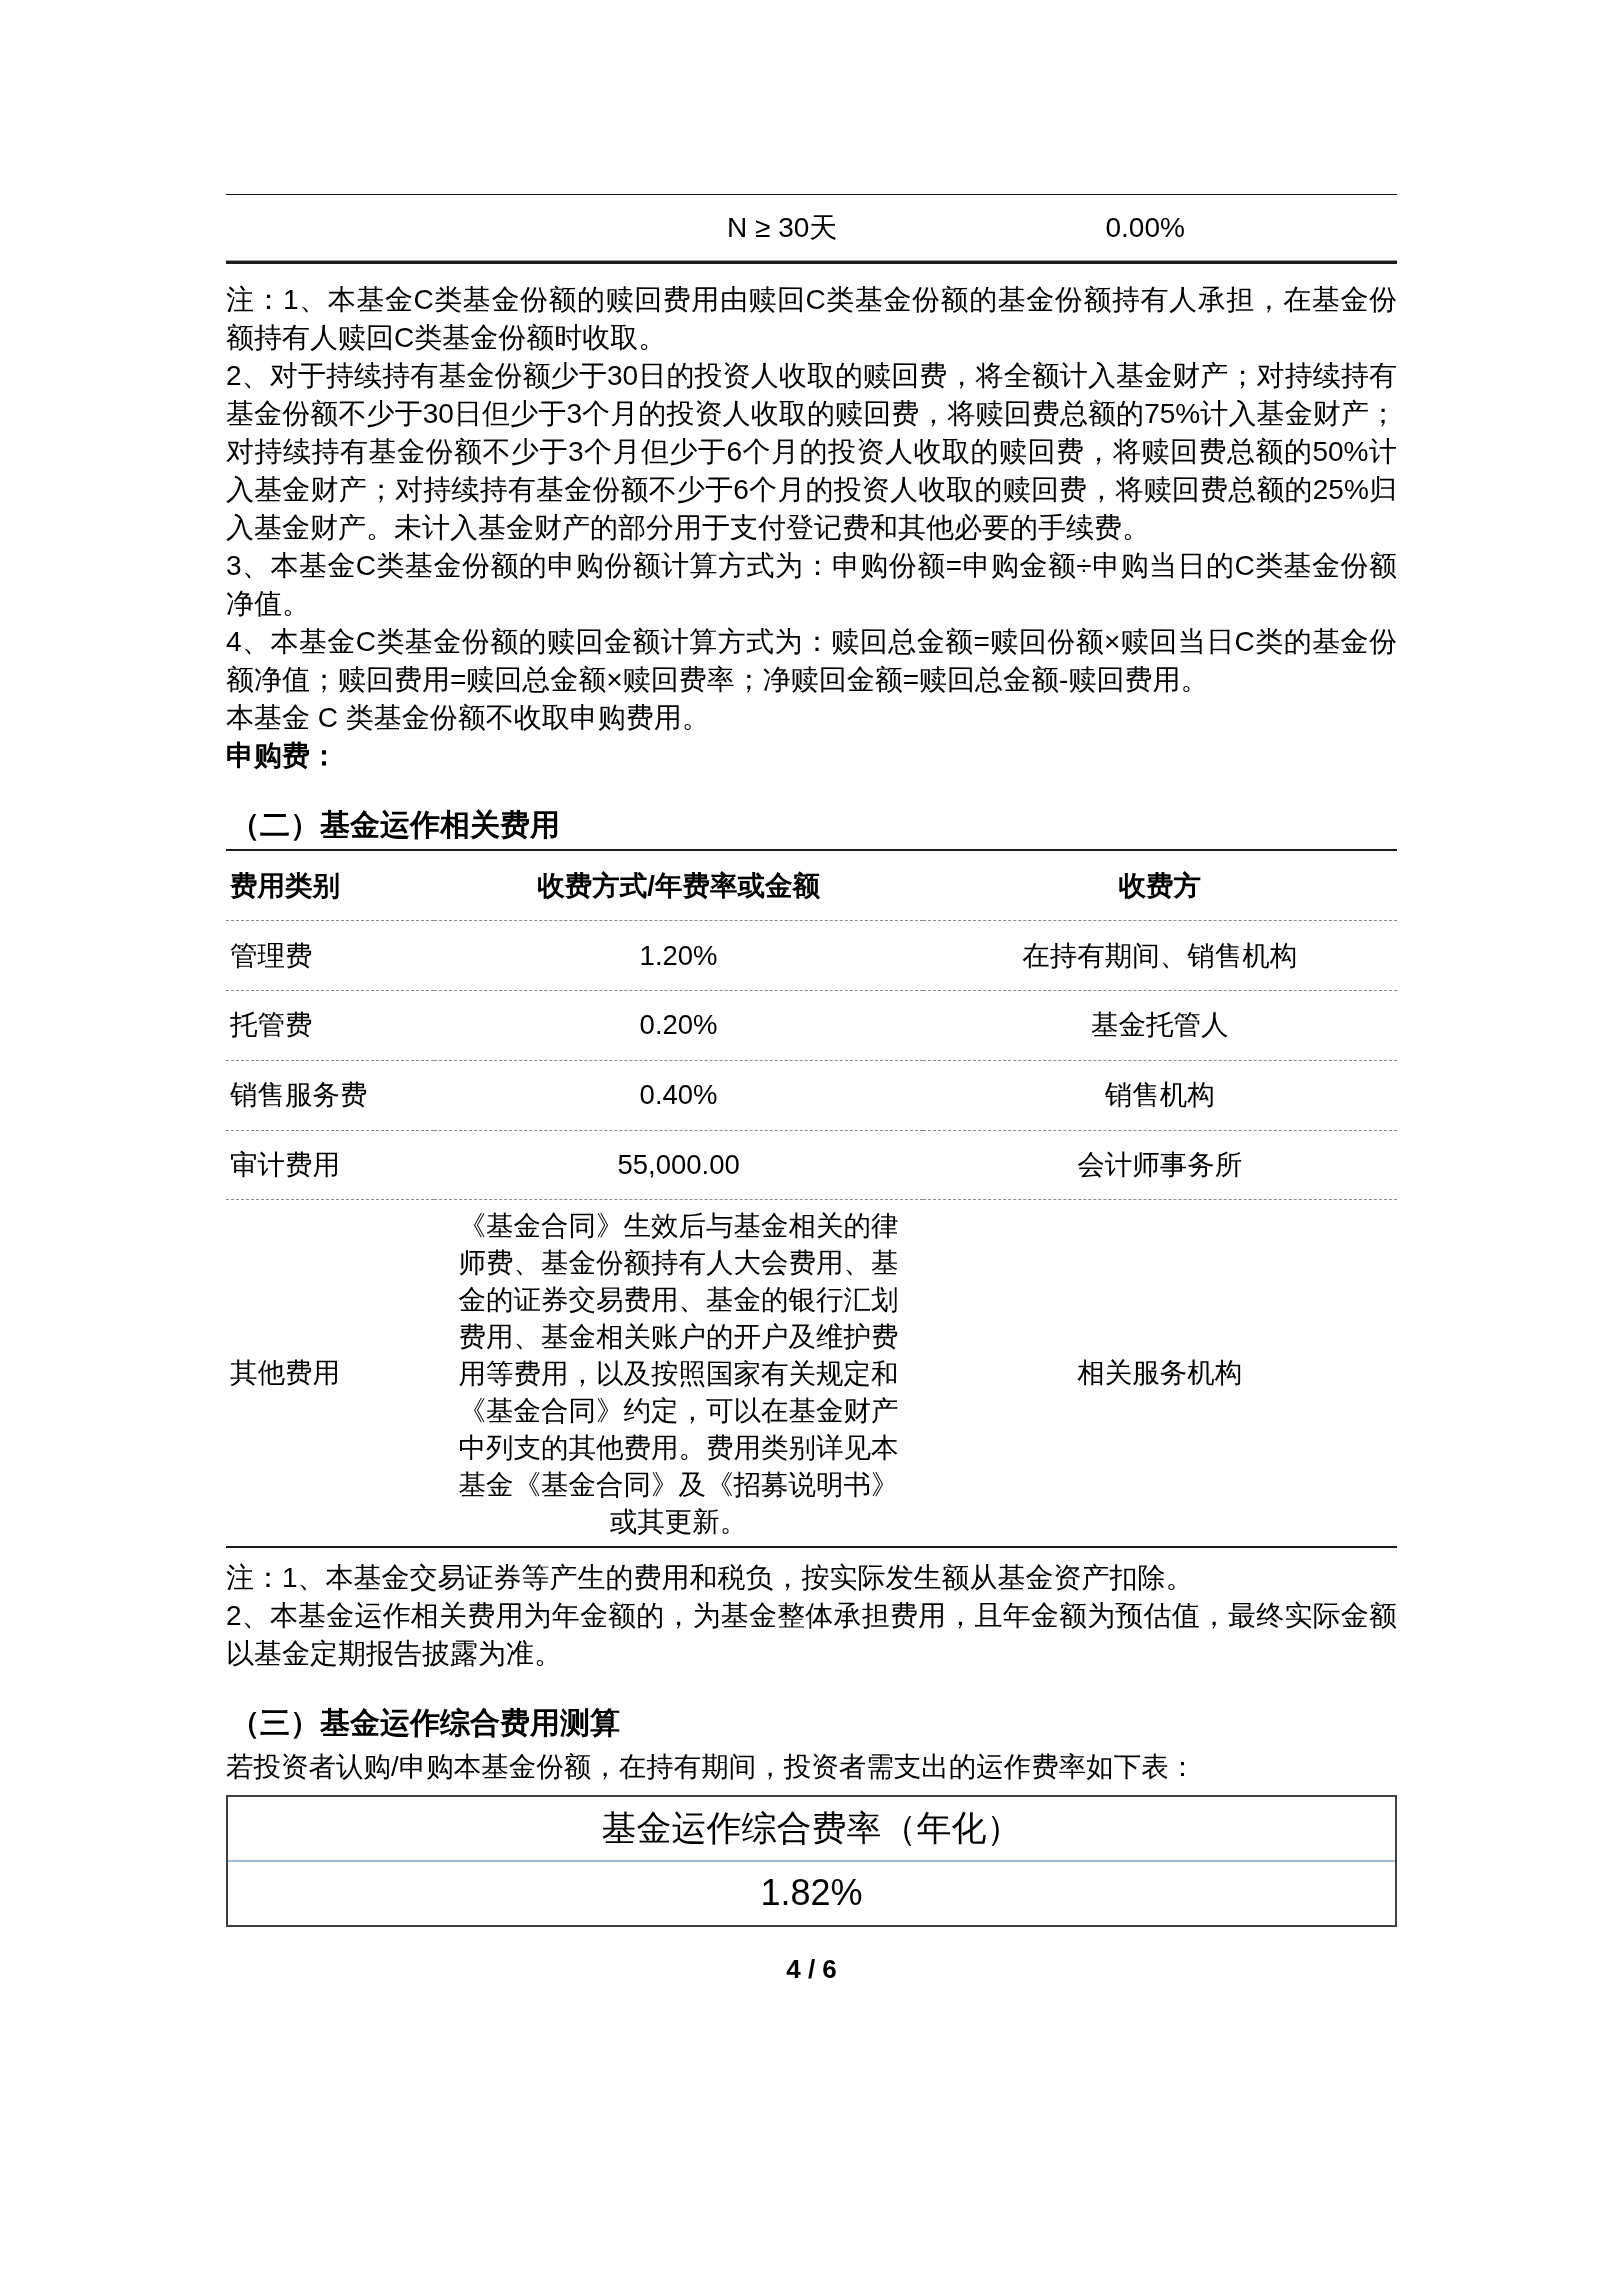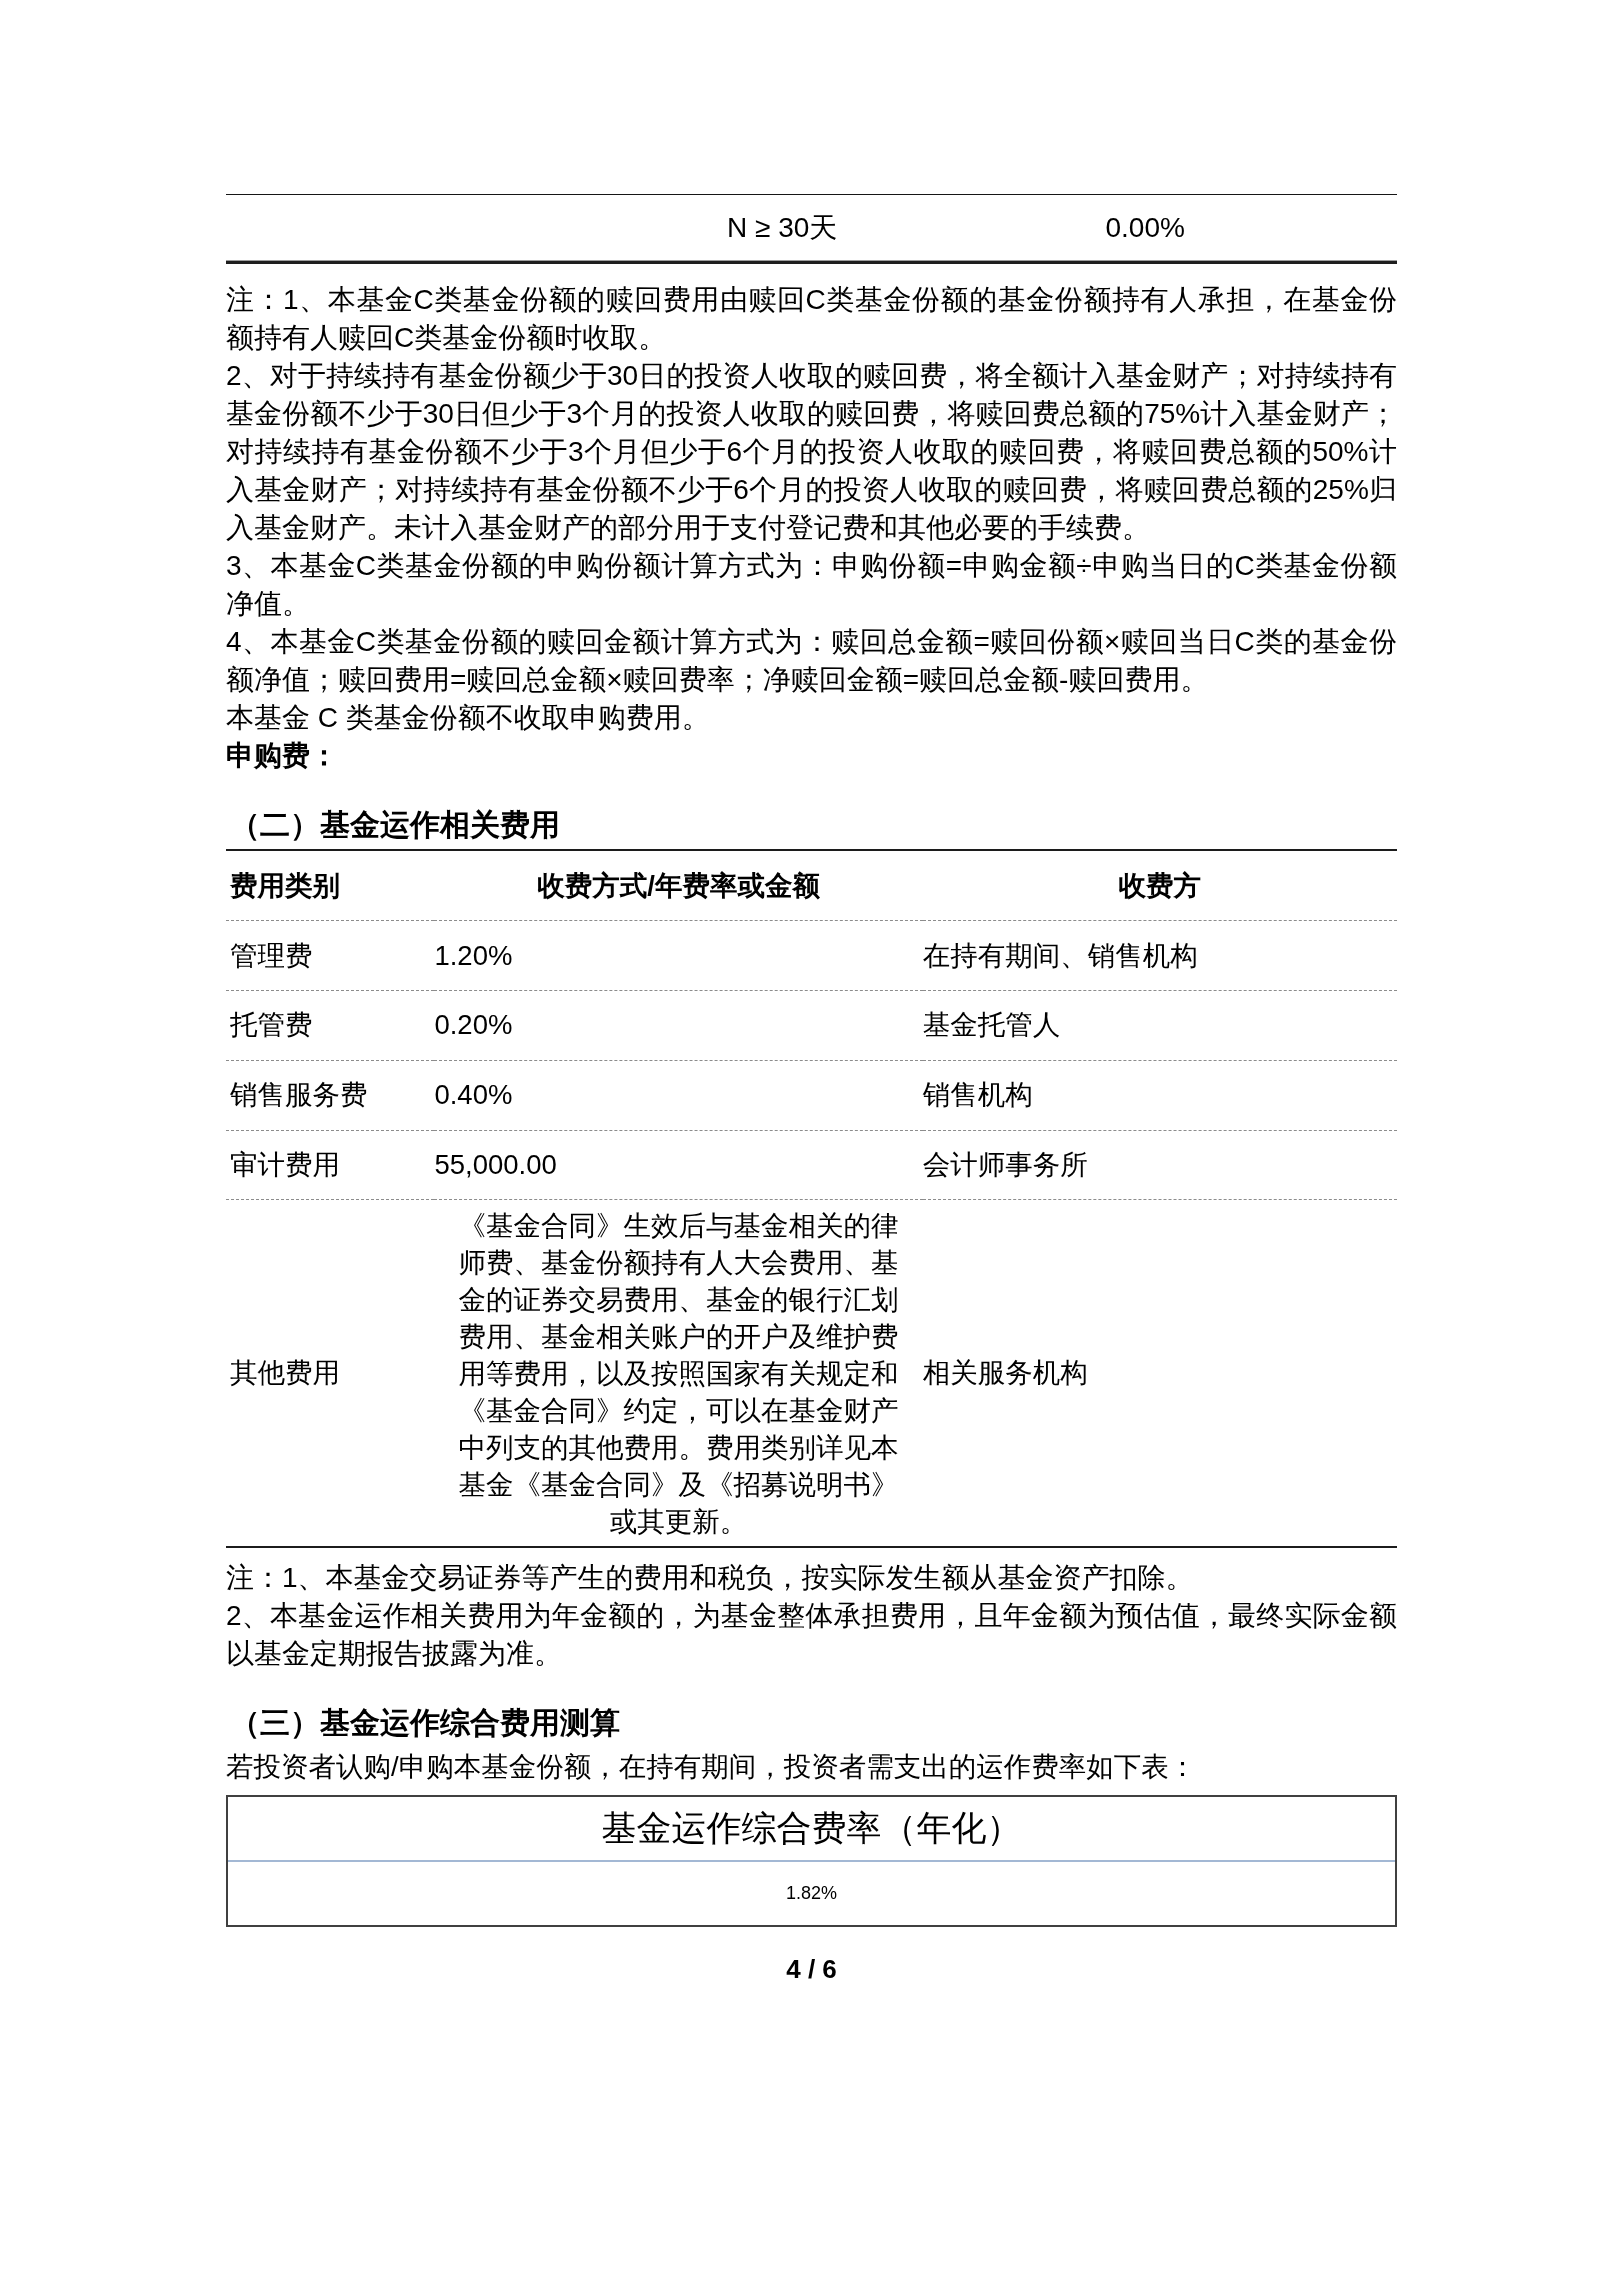--- a/index.html
+++ b/index.html
@@ -27,31 +27,31 @@
   p.intro{margin:6.5px 0 0 0;font-size:27.5px;line-height:37px;}
 
   
   table.fee{width:100%;border-collapse:collapse;margin-top:5.2px;
     border-top:2.6px solid #1c1c1c;border-bottom:2.6px solid #1c1c1c;font-size:27.5px;}
   table.fee th,table.fee td{font-weight:normal;vertical-align:middle;}
   table.fee thead th{font-weight:bold;padding:16.4px 0;text-align:center;}
   table.fee thead th.cat{text-align:left;padding-left:3.9px;}
   table.fee tbody tr{border-top:1.3px dashed #8c8c8c;}
   table.fee thead tr{border-bottom:1.3px dashed #8c8c8c;}
-  table.fee td{padding:16.4px 0;text-align:left;}
+  table.fee td{padding:16.4px 0;text-align:center;}
   table.fee td.cat{text-align:left;padding-left:3.9px;}
   table.fee td.longtext{line-height:37px;padding:6.5px 13px;text-align:center;}
 
   .tablenotes{margin-top:10.5px;}
 
   
   .sumbox{margin-top:9.2px;border:2px solid #404040;}
   .sumbox .hdr{height:63px;display:flex;align-items:center;justify-content:center;
     font-size:35px;border-bottom:2.6px solid #a3b8d4;}
-  .sumbox .val{height:63px;display:flex;align-items:center;justify-content:center;font-size:18px;}
+  .sumbox .val{height:63px;display:flex;align-items:center;justify-content:center;font-size:36px;}
 
   .pagenum{margin-top:27.5px;text-align:center;font-size:26px;font-weight:bold;}
 </style>
 </head>
 <body>
 
 <div class="content">
 
   <div class="toprow">
     <div class="c1"></div>

